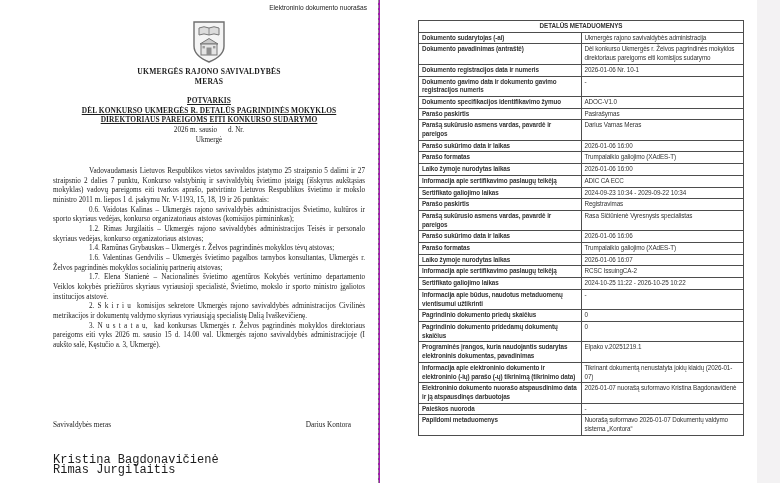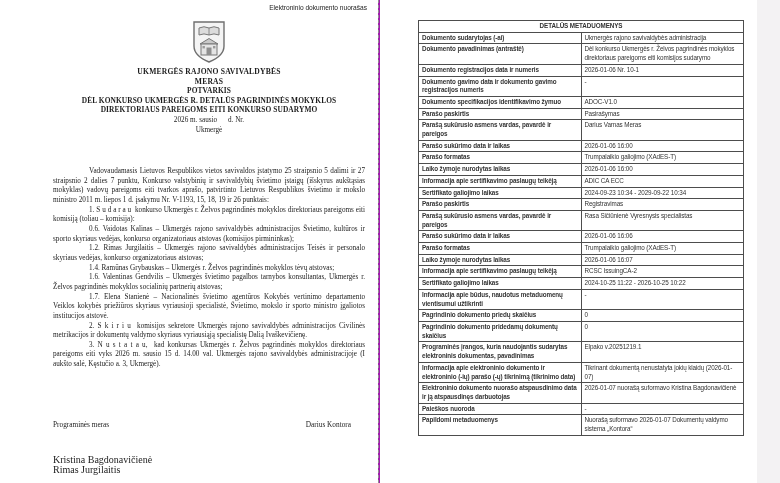--- a/index.html
+++ b/index.html
@@ -14,37 +14,37 @@
   }
   .copy-label {
     position: absolute; top: 4px; right: 11px;
     font-family: "Liberation Sans", sans-serif;
     font-size: 6.6px; color: #222;
   }
   .arms-wrap { position: absolute; top: 20px; left: 0; width: 418px; text-align: center; }
   .arms-wrap svg { display: inline-block; }
   .doc-head { position: absolute; top: 67px; left: 53px; width: 312px; text-align: center; }
   .org-line { font-weight: bold; font-size: 7.6px; line-height: 9.6px; letter-spacing: .2px; }
-  .doc-title-block { margin-top: 0; }
+  .doc-title-block { margin-top: 10px; text-decoration: underline; }
   .doc-title-line { font-weight: bold; font-size: 7.4px; line-height: 9.4px; letter-spacing: .1px; }
   .date-line { margin-top: 2px; font-size: 7.2px; line-height: 9.4px; white-space: pre; }
   .place-line { font-size: 7.2px; line-height: 9.4px; text-align: center; }
 
   .doc-body {
     position: absolute; top: 167px; left: 53px; width: 312px;
     font-size: 7.2px; line-height: 9.65px; text-align: justify; color: #1c1c1c;
   }
   .doc-body p { text-indent: 36px; }
 
   .sig-row {
     position: absolute; top: 420px; left: 53px; width: 298px;
     display: flex; justify-content: space-between;
     font-size: 7.3px;
   }
-  .footer-names { position: absolute; top: 455px; left: 53px; font-size: 10px; line-height: 10px; }
+  .footer-names { position: absolute; top: 455px; left: 53px; font-size: 12px; line-height: 10px; font-family: Liberation Mono, monospace; }
 
   
   .page-divider {
     position: absolute; left: 378px; top: 0; height: 483px; width: 0;
     border-left: 1px dashed #8f8f8f;
   }
 
   
   .meta-panel { position: absolute; left: 380px; top: 0; width: 400px; height: 483px; background: #ffffff; }
   .viewer-gutter { position: absolute; left: 757px; top: 0; width: 23px; height: 483px; background: #f3f2f3; }
@@ -95,32 +95,31 @@
         <div class="doc-title-line">POTVARKIS</div>
         <div class="doc-title-line">DĖL KONKURSO UKMERGĖS R. DETALŪS PAGRINDINĖS MOKYKLOS</div>
         <div class="doc-title-line">DIREKTORIAUS PAREIGOMS EITI KONKURSO SUDARYMO</div>
       </div>
       <div class="date-line">2026 m. sausio&nbsp;&nbsp;&nbsp;&nbsp;&nbsp;&nbsp;d. Nr.</div>
       <div class="place-line">Ukmergė</div>
     </div>
 
     <div class="doc-body">
         <p>Vadovaudamasis Lietuvos Respublikos vietos savivaldos įstatymo 25 straipsnio 5 dalimi ir 27 straipsnio 2 dalies 7 punktu, Konkurso valstybinių ir savivaldybių švietimo įstaigų (išskyrus aukštąsias mokyklas) vadovų pareigoms eiti tvarkos aprašo, patvirtinto Lietuvos Respublikos švietimo ir mokslo ministro 2011 m. liepos 1 d. įsakymu Nr. V-1193, 15, 18, 19 ir 26 punktais:</p>
-        <p>1. S u d a r a u&nbsp; konkurso Ukmergės r. Želvos pagrindinės mokyklos direktoriaus pareigoms eiti komisiją (toliau – komisija):</p>
         <p>0.6. Vaidotas Kalinas – Ukmergės rajono savivaldybės administracijos Švietimo, kultūros ir sporto skyriaus vedėjas, konkurso organizatoriaus atstovas (komisijos pirmininkas);</p>
         <p>1.2. Rimas Jurgilaitis – Ukmergės rajono savivaldybės administracijos Teisės ir personalo skyriaus vedėjas, konkurso organizatoriaus atstovas;</p>
         <p>1.4. Ramūnas Grybauskas – Ukmergės r. Želvos pagrindinės mokyklos tėvų atstovas;</p>
         <p>1.6. Valentinas Gendvilis – Ukmergės švietimo pagalbos tarnybos konsultantas, Ukmergės r. Želvos pagrindinės mokyklos socialinių partnerių atstovas;</p>
         <p>1.7. Elena Stanienė – Nacionalinės švietimo agentūros Kokybės vertinimo departamento Veiklos kokybės priežiūros skyriaus vyriausioji specialistė, Švietimo, mokslo ir sporto ministro įgaliotos institucijos atstovė.</p>
         <p>2. S k i r i u&nbsp; komisijos sekretore Ukmergės rajono savivaldybės administracijos Civilinės metrikacijos ir dokumentų valdymo skyriaus vyriausiąją specialistę Dalią Ivaškevičienę.</p>
         <p>3. N u s t a t a u,&nbsp; kad konkursas Ukmergės r. Želvos pagrindinės mokyklos direktoriaus pareigoms eiti vyks 2026 m. sausio 15 d. 14.00 val. Ukmergės rajono savivaldybės administracijoje (I aukšto salė, Kęstučio a. 3, Ukmergė).</p>
       </div>
 
     <div class="sig-row">
-      <span>Programinės meras</span>
+      <span>Savivaldybės meras</span>
       <span>Darius Kontora</span>
     </div>
 
     <div class="footer-names">
         <div>Kristina Bagdonavičienė</div>
         <div>Rimas Jurgilaitis</div>
       </div>
   </div>
 
   <div class="page-divider"></div>

